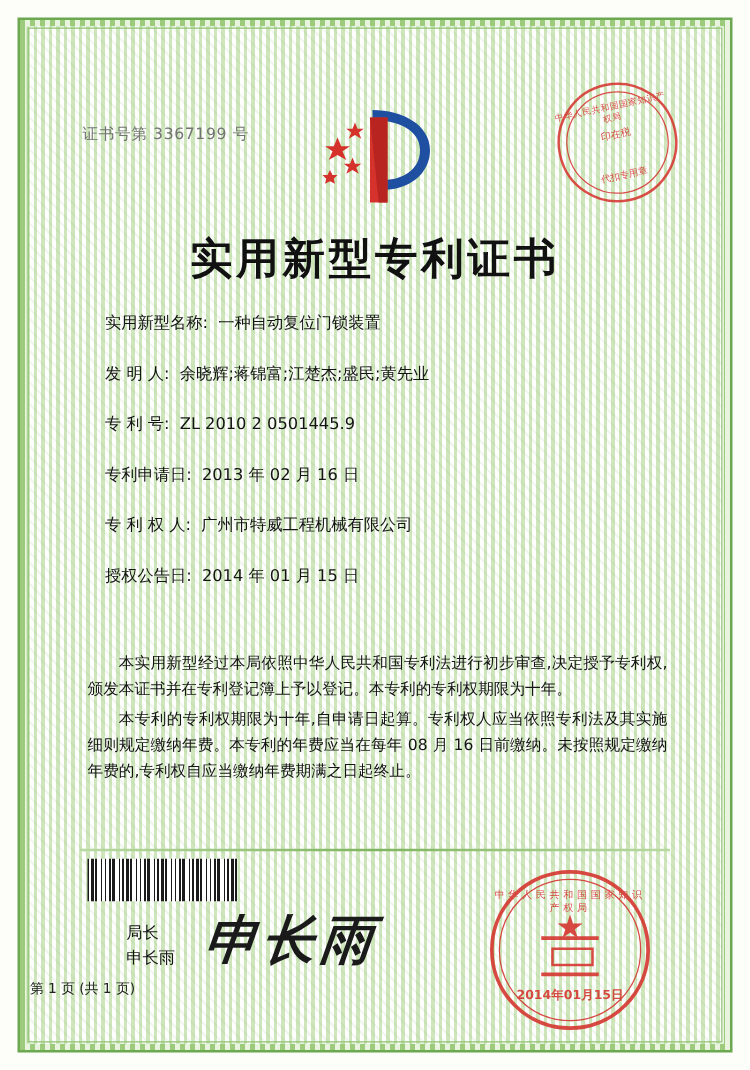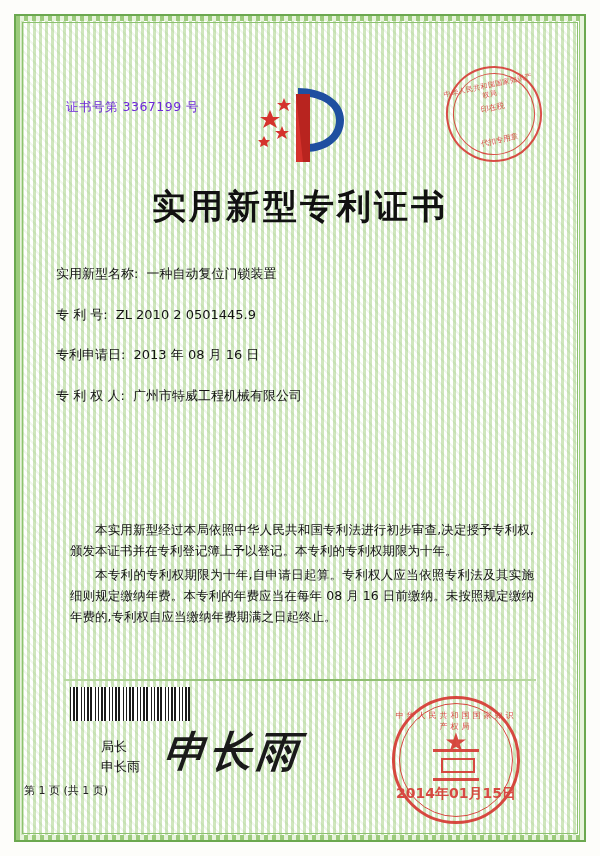--- a/index.html
+++ b/index.html
@@ -41,21 +41,21 @@
     background:
       radial-gradient(ellipse at 30% 20%, rgba(214,234,200,0.35), rgba(255,255,255,0) 60%),
       radial-gradient(ellipse at 75% 70%, rgba(214,234,200,0.30), rgba(255,255,255,0) 65%),
       #fffffd;
   }
   .content{
     position:absolute;left:24px;top:24px;right:24px;bottom:24px;
   }
   .cert-no{
     position:absolute;left:42px;top:75px;
-    font-size:12.5px;color:#6d28d9;letter-spacing:0.5px;
+    font-size:12.5px;color:#737373;letter-spacing:0.5px;
   }
   
   .top-seal{
     position:absolute;right:34px;top:42px;
     width:92px;height:92px;border-radius:50%;
     border:2.5px solid #d5322c;
     color:#d5322c;
     opacity:.85;
     transform:rotate(-12deg);
   }
@@ -84,21 +84,21 @@
     width:120px;height:86px;
   }
   .title{
     position:absolute;left:0;right:0;top:160px;
     text-align:center;
     font-size:34px;font-weight:bold;letter-spacing:3px;
     color:#111;
     font-family:Liberation Sans, sans-serif;
   }
   .fields{
-    position:absolute;left:32px;right:40px;top:225px;margin-top:16px;
+    position:absolute;left:60px;right:40px;top:225px;
   }
   .field{
     font-size:13px;color:#141414;margin-bottom:22.5px;
     white-space:nowrap;
   }
   .field .lbl{display:inline-block;}
   .field .val{margin-left:4px;}
   .paras{
     position:absolute;left:46px;right:42px;top:495px;
     font-size:12.5px;line-height:21px;color:#141414;text-align:justify;
@@ -148,21 +148,21 @@
     position:absolute;left:50%;top:50px;transform:translateX(-50%);
     width:46px;height:26px;
     border-bottom:3px solid #d5322c;border-top:3px solid #d5322c;
   }
   .big-seal .emblem:before{
     content:"";position:absolute;left:8px;top:6px;width:30px;height:11px;
     border:2px solid #d5322c;
   }
   .big-seal .date{
     position:absolute;left:0;right:0;bottom:18px;text-align:center;
-    font-size:14px;color:#d5322c;font-weight:bold;
+    font-size:10px;color:#d5322c;font-weight:bold;
   }
   .footer{
     position:absolute;left:0;right:0;bottom:34px;
     text-align:left;font-size:11px;color:#222;
   }
   .rule{
     position:absolute;left:40px;right:40px;top:655px;height:2px;
     background:linear-gradient(90deg,#b9d9a2,#7fb45f,#b9d9a2);
   }
 </style>
@@ -198,30 +198,38 @@
     </svg>
 
     <div class="title">实用新型专利证书</div>
 
     <div class="fields">
       <div class="field">
         <span class="lbl">实用新型名称:</span>
         <span class="val">一种自动复位门锁装置</span>
       </div>
       <div class="field">
+        <span class="lbl">发 明 人:</span>
+        <span class="val">余晓辉;蒋锦富;江楚杰;盛民;黄先业</span>
+      </div>
+      <div class="field">
         <span class="lbl">专 利 号:</span>
         <span class="val">ZL 2010 2 0501445.9</span>
       </div>
       <div class="field">
         <span class="lbl">专利申请日:</span>
-        <span class="val">2013 年 08 月 16 日</span>
+        <span class="val">2013 年 02 月 16 日</span>
       </div>
       <div class="field">
         <span class="lbl">专 利 权 人:</span>
         <span class="val">广州市特威工程机械有限公司</span>
+      </div>
+      <div class="field">
+        <span class="lbl">授权公告日:</span>
+        <span class="val">2014 年 01 月 15 日</span>
       </div>
     </div>
 
     <div class="paras">
       <p>本实用新型经过本局依照中华人民共和国专利法进行初步审查,决定授予专利权,颁发本证书并在专利登记簿上予以登记。本专利的专利权期限为十年。</p>
       <p>本专利的专利权期限为十年,自申请日起算。专利权人应当依照专利法及其实施细则规定缴纳年费。本专利的年费应当在每年 08 月 16 日前缴纳。未按照规定缴纳年费的,专利权自应当缴纳年费期满之日起终止。</p>
     </div>
 
     <div class="rule"></div>
 

